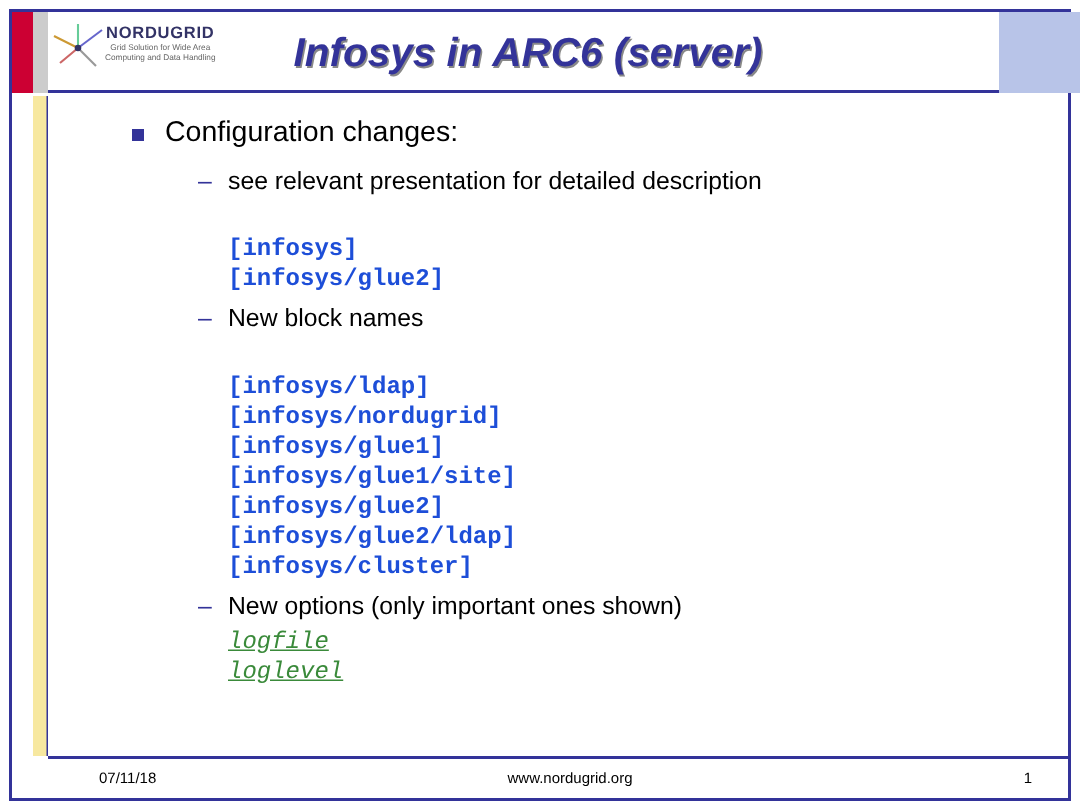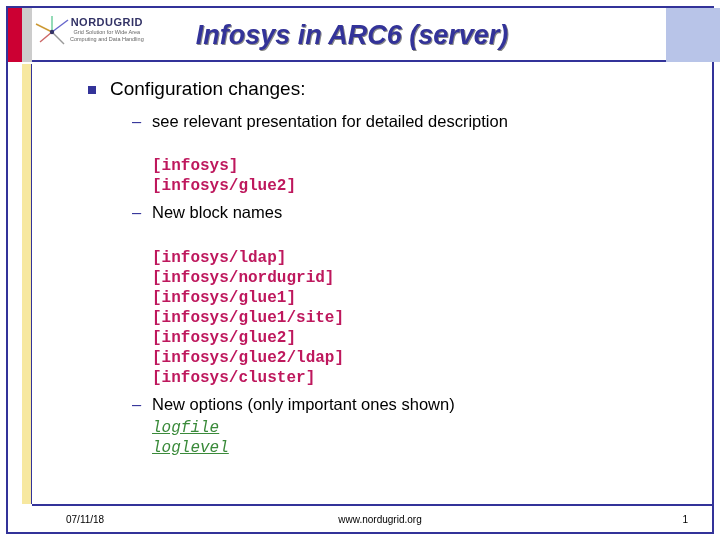--- a/index.html
+++ b/index.html
@@ -78,21 +78,21 @@
     background:#333399;
   }
   .lvl2 {
     position:relative; padding-left:20px; margin-left:84px;
     font-size:16.5px; color:#000; margin-bottom:3px; line-height:1.35;
   }
   .lvl2::before {
     content:"–"; position:absolute; left:0; top:0; color:#333399;
   }
   .code {
-    font-family:"Courier New",monospace; font-weight:bold; color:#be185d;
+    font-family:"Courier New",monospace; font-weight:bold; color:#1d4ed8;
     font-size:16px; line-height:1.25; margin-left:104px;margin-top:24px;
   }
   .code-line { display:block; }
   .opt {
     font-family:"Courier New",monospace; font-style:italic; color:#3a8a3a;
     font-size:16px; line-height:1.25; margin-left:104px;text-decoration:underline;
   }
   .spacer { height:5px; }
 
   .footer {

